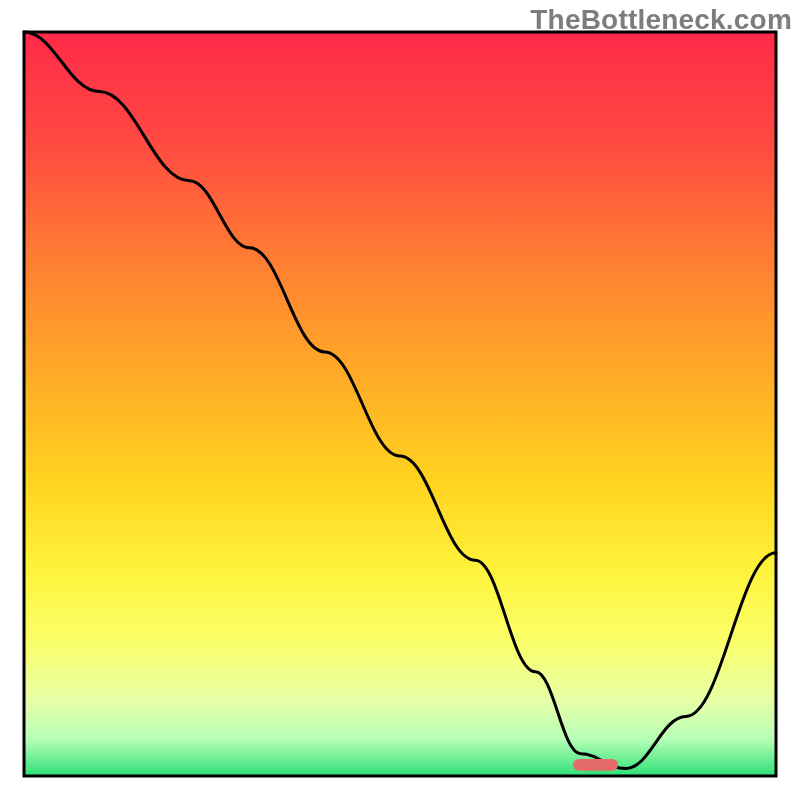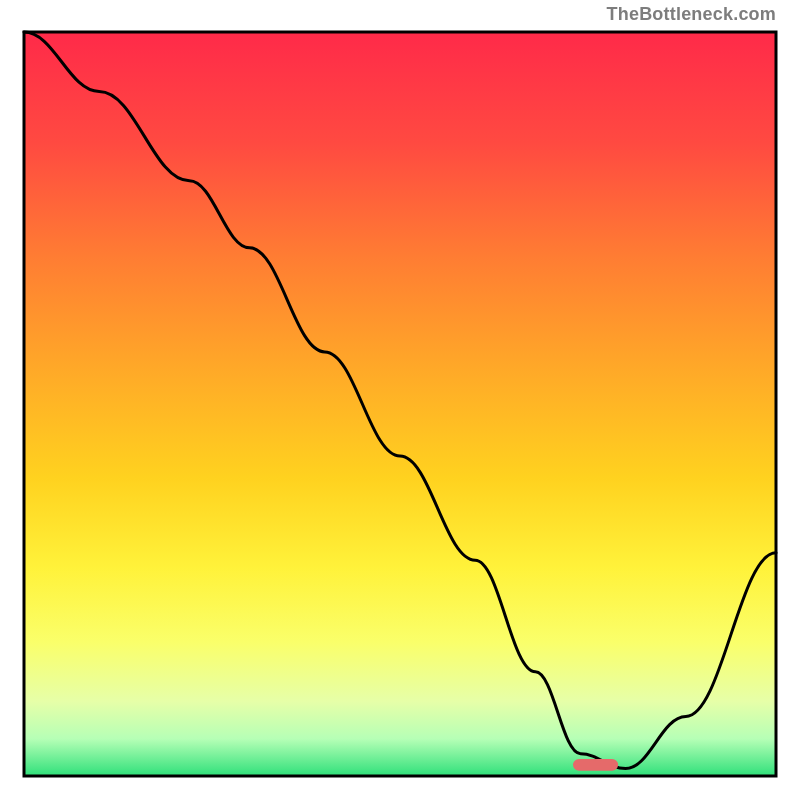--- a/index.html
+++ b/index.html
@@ -11,22 +11,22 @@
     font-family: Arial, Helvetica, sans-serif;
   }
   .chart-wrap {
     position: relative;
     width: 800px;
     height: 800px;
   }
   .watermark {
     position: absolute;
     top: 4px;
-    right: 24px;
-    font-size: 18px;
+    right: 8px;
+    font-size: 28px;
     font-weight: 600;
     color: #7d7d7d;
     letter-spacing: 0.2px;
   }
   svg {
     display: block;
   }
 </style>
 </head>
 <body>

